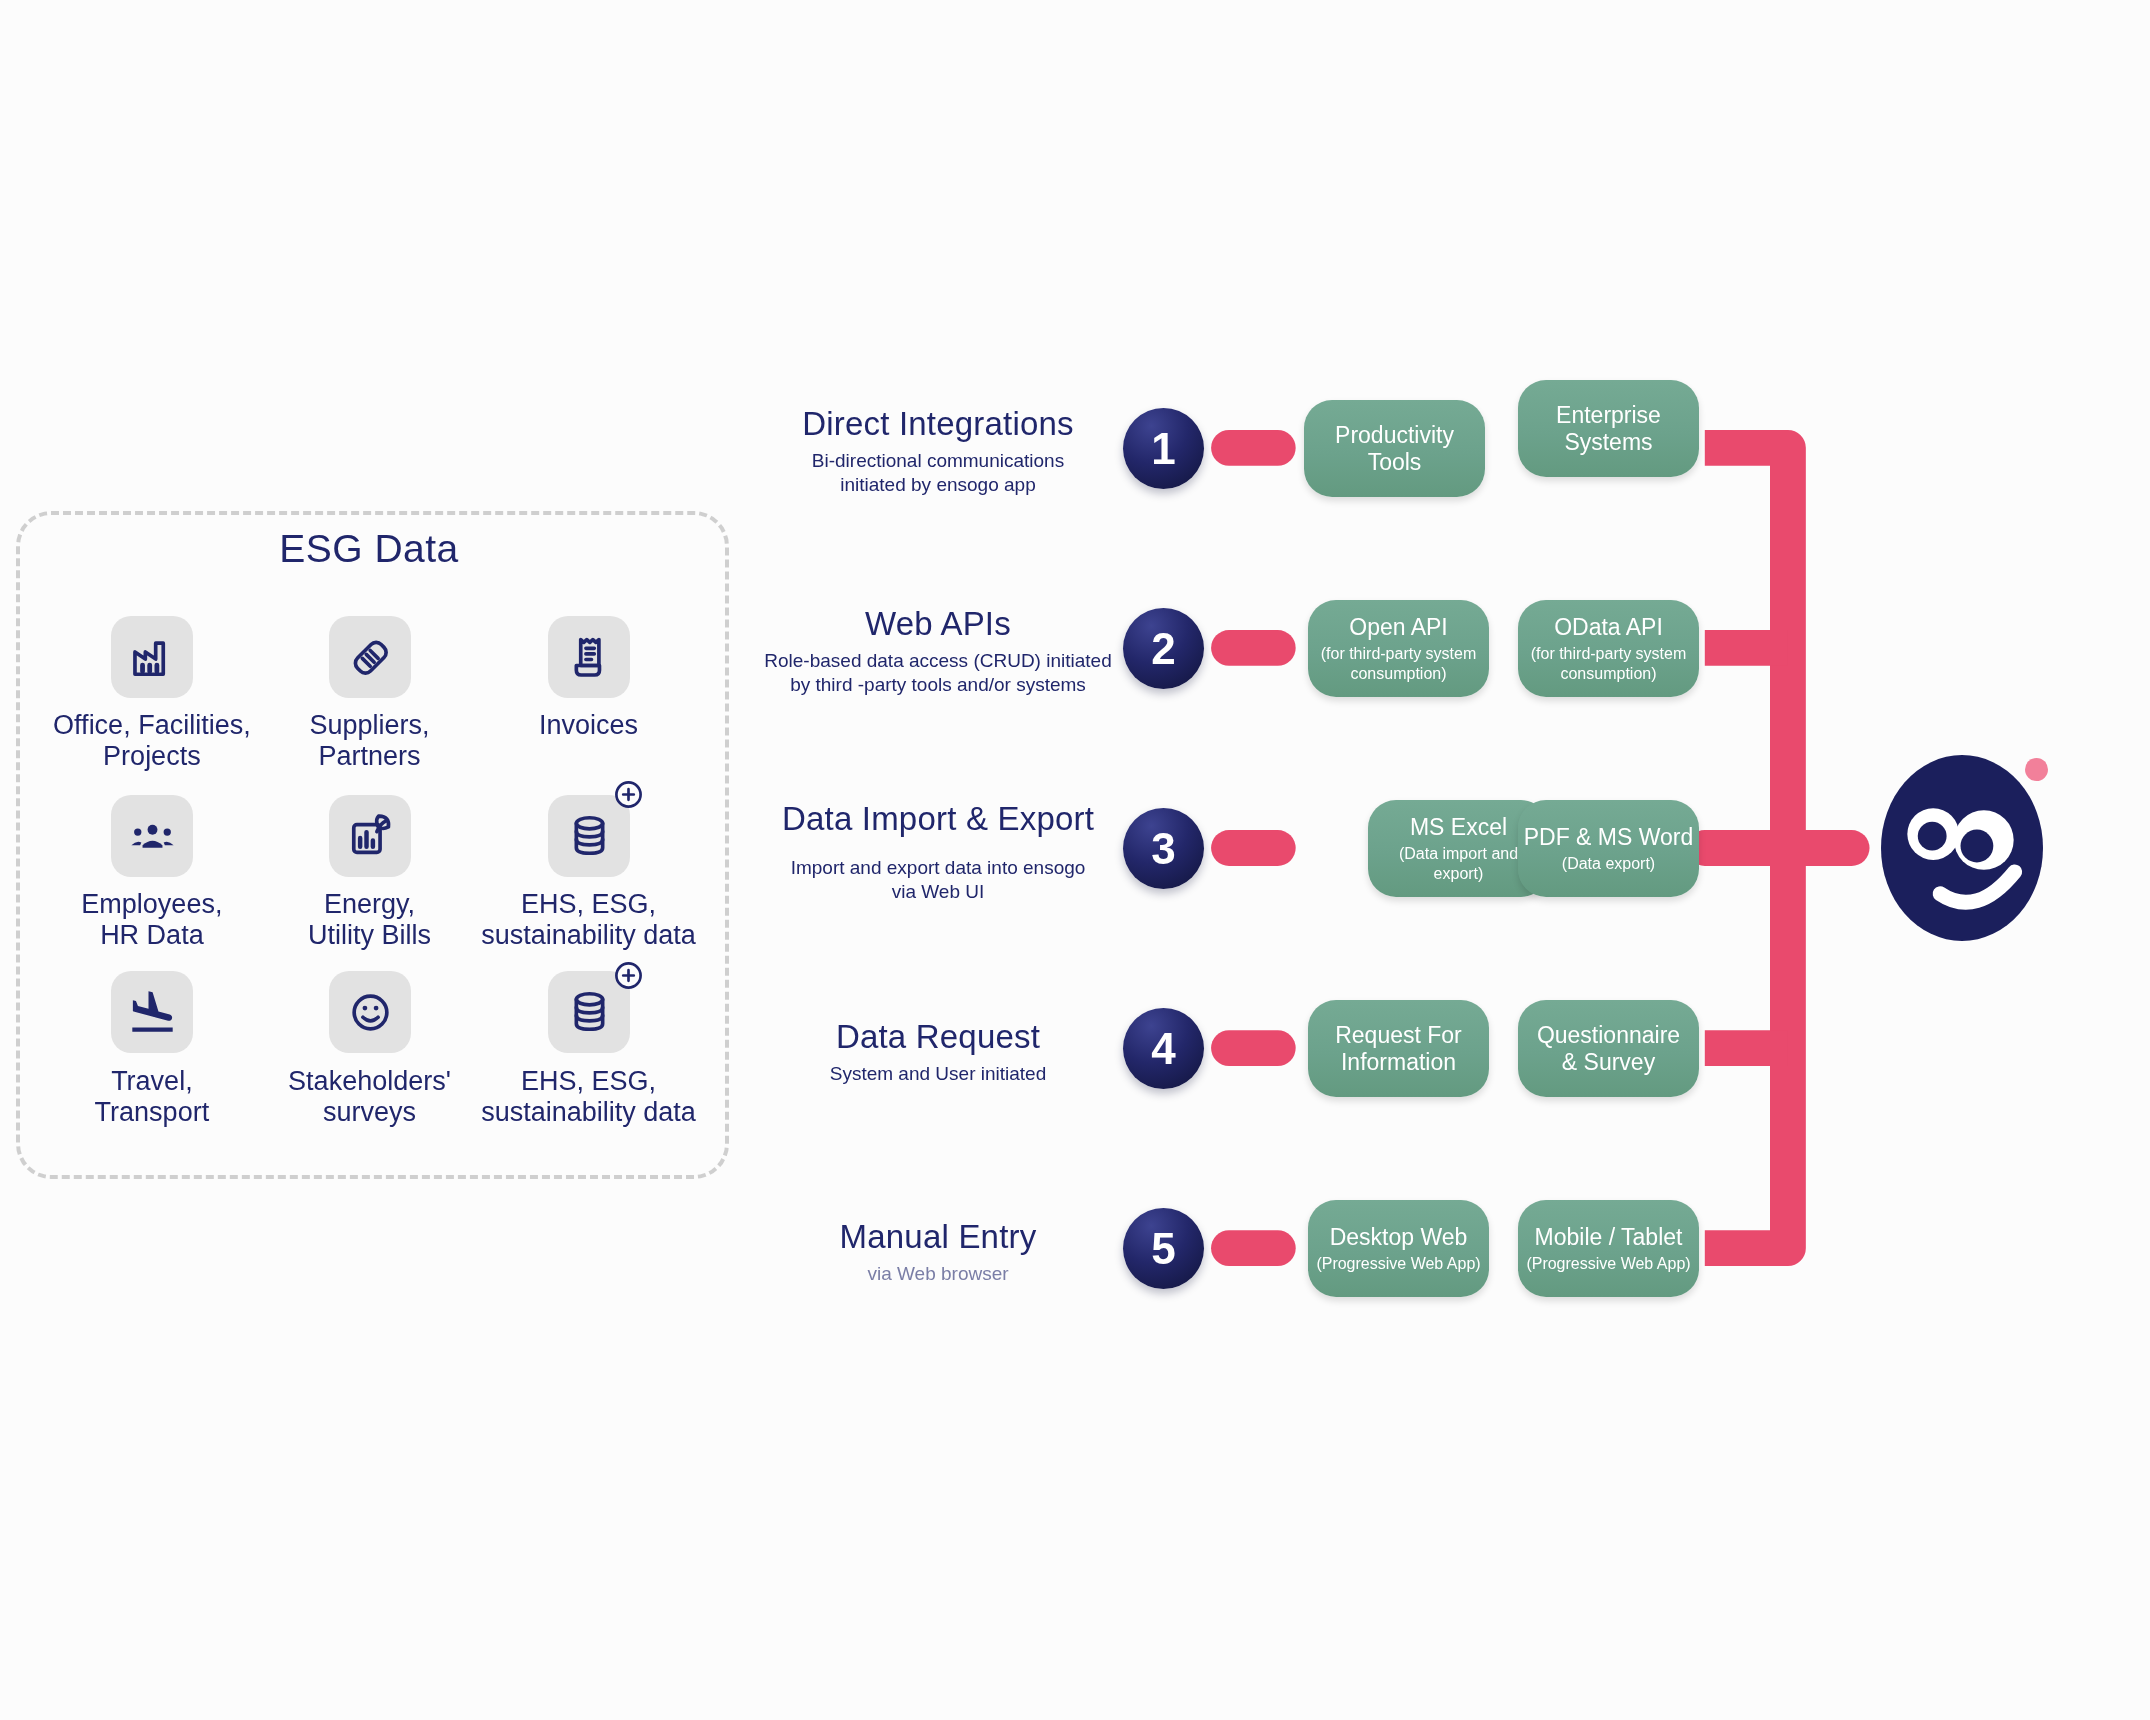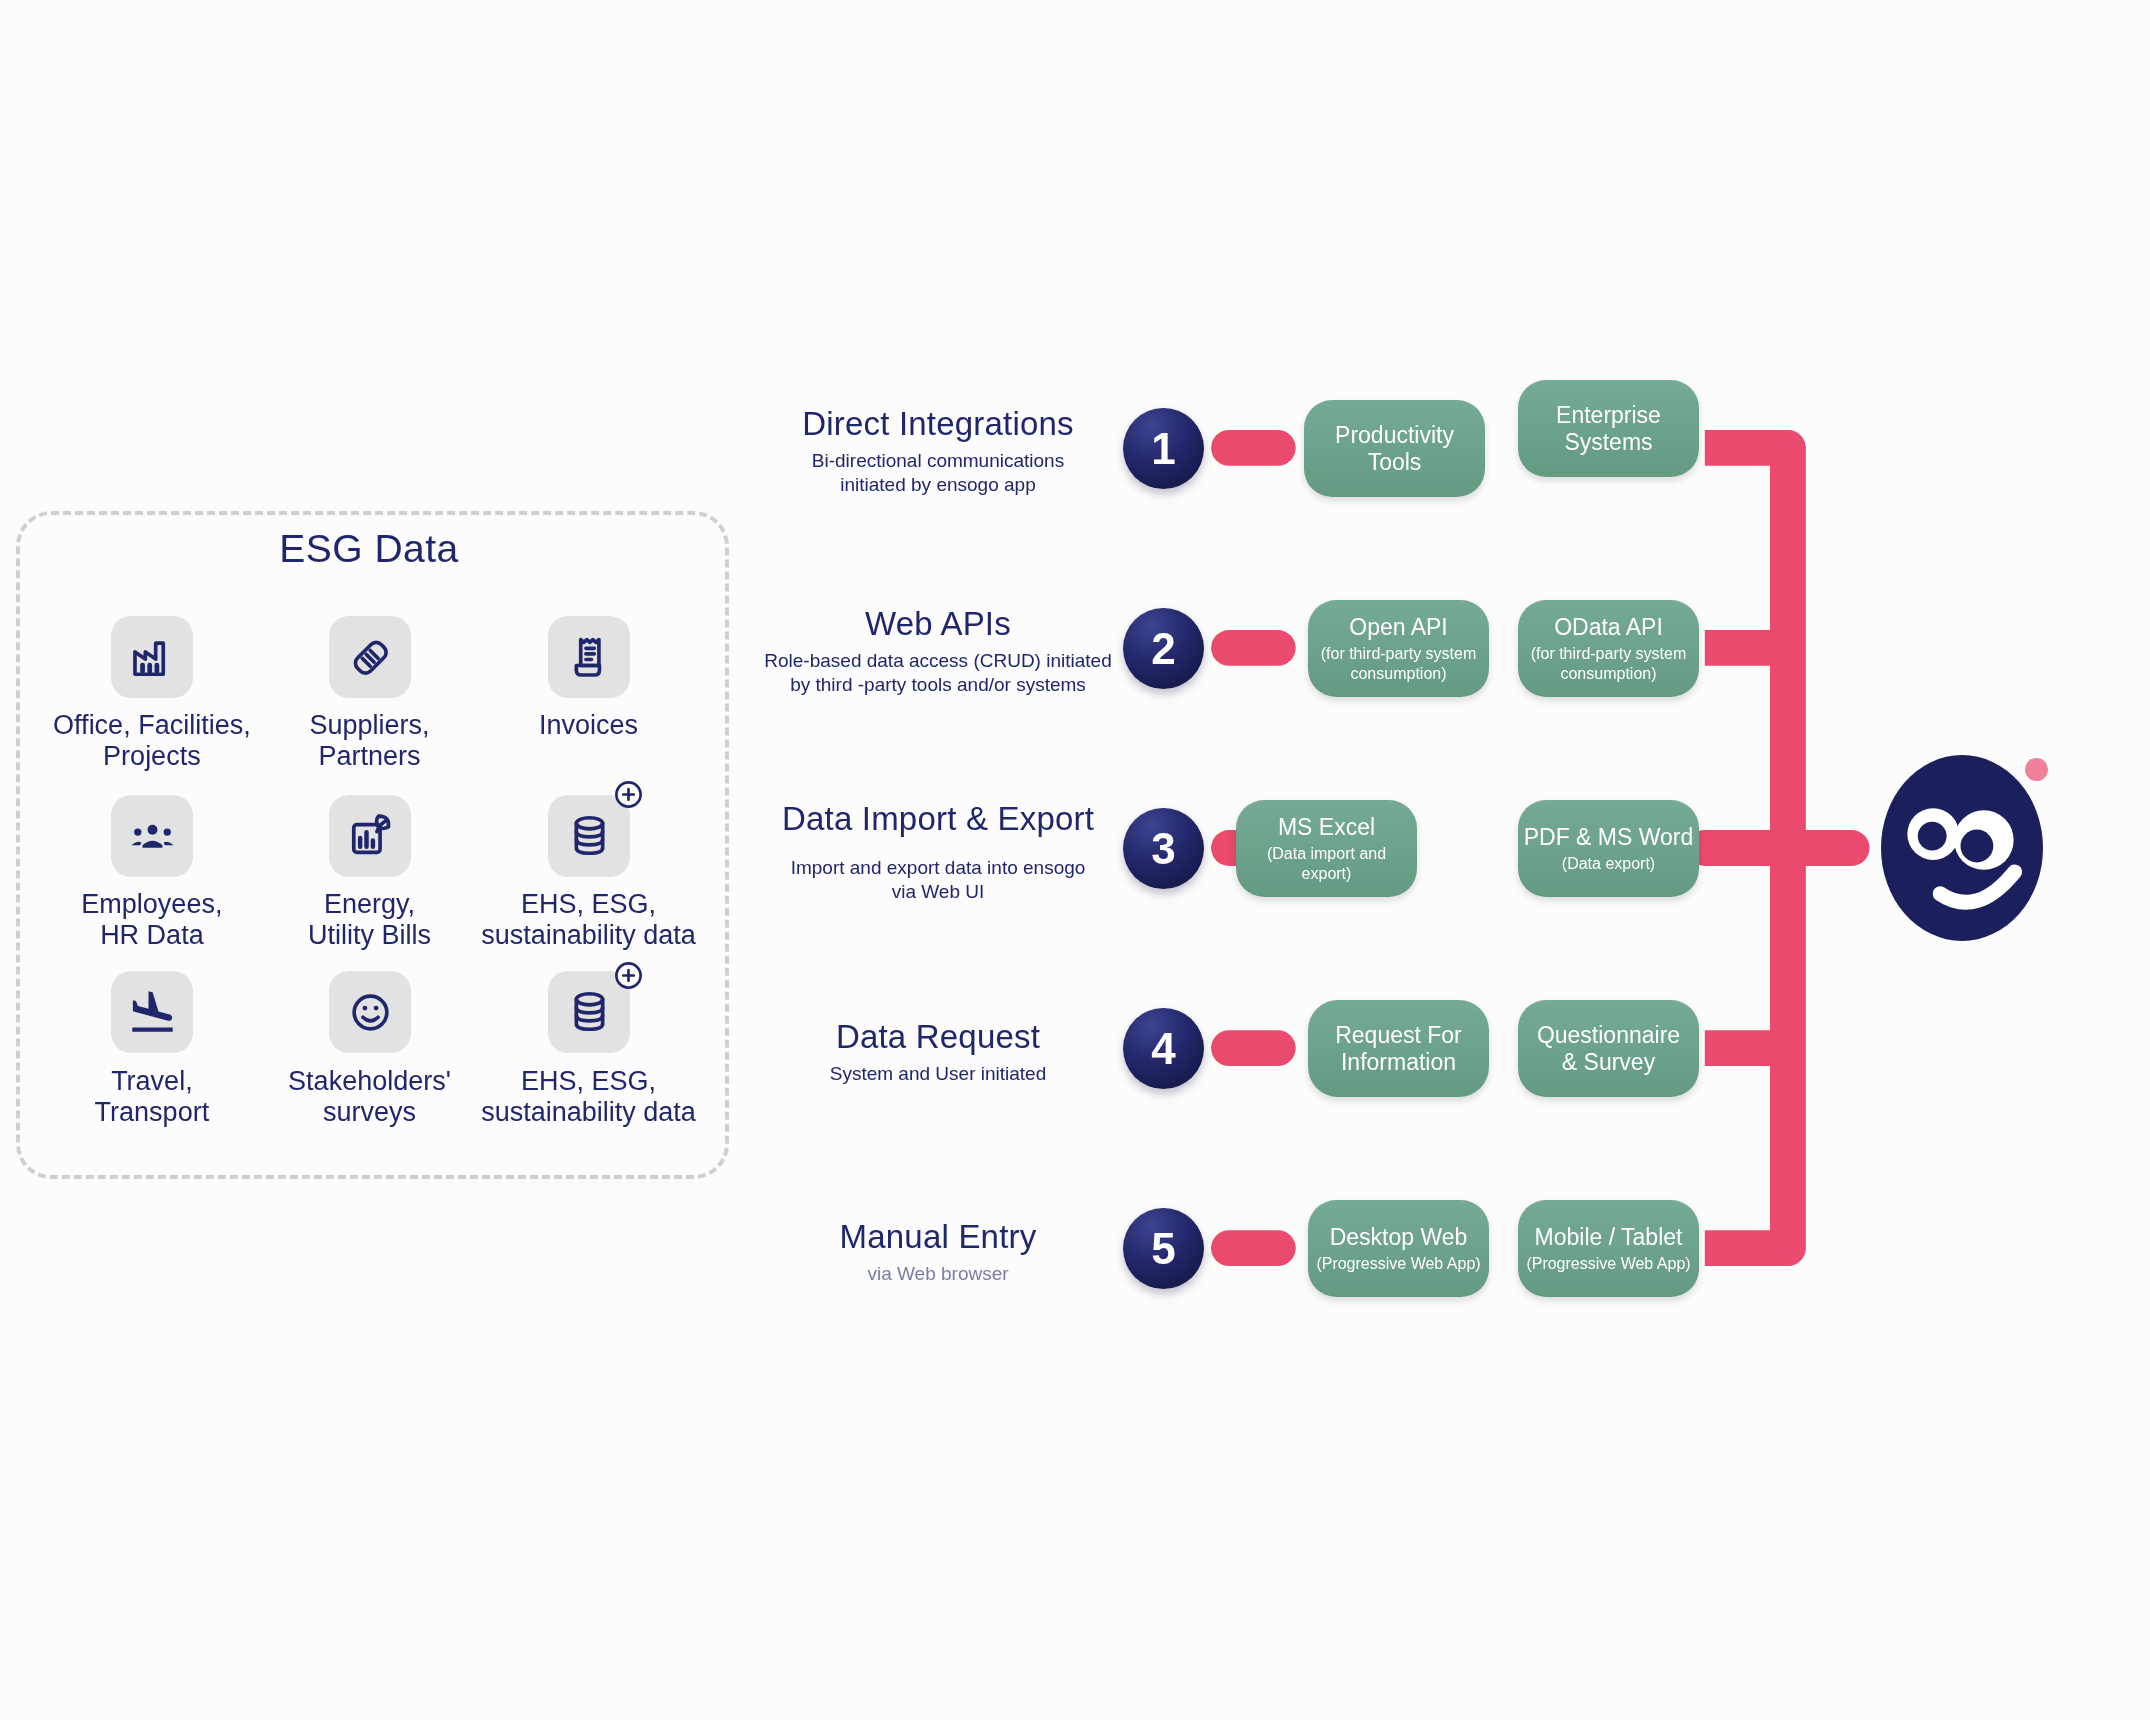--- a/index.html
+++ b/index.html
@@ -220,37 +220,37 @@
   </div>
 
   <div class="ch-label" style="top:794px;gap:12px;">
     <div class="ch-title">Data Import &amp; Export</div>
     <div class="ch-sub pre">Import and export data into ensogo
 via Web UI</div>
   </div>
   <div class="num-circle" style="top:808px;">
     <span>3</span>
   </div>
-  <div class="gbox" style="left:1236px;top:800px;">
+  <div class="gbox" style="left:1368px;top:800px;">
     <div class="main pre">MS Excel</div>
     <div class="sub">(Data import and export)</div>
   </div>
   <div class="gbox" style="left:1518px;top:800px;">
     <div class="main pre">PDF &amp; MS Word</div>
     <div class="sub">(Data export)</div>
   </div>
 
   <div class="ch-label" style="top:994px;">
     <div class="ch-title">Data Request</div>
     <div class="ch-sub pre">System and User initiated</div>
   </div>
   <div class="num-circle" style="top:1008px;">
     <span>4</span>
   </div>
-  <div class="gbox" style="left:1308px;top:1000px;border-radius:30px;">
+  <div class="gbox" style="left:1308px;top:1000px;">
     <div class="main pre">Request For
 Information</div>
 
   </div>
   <div class="gbox" style="left:1518px;top:1000px;">
     <div class="main pre">Questionnaire
 &amp; Survey</div>
 
   </div>
 

